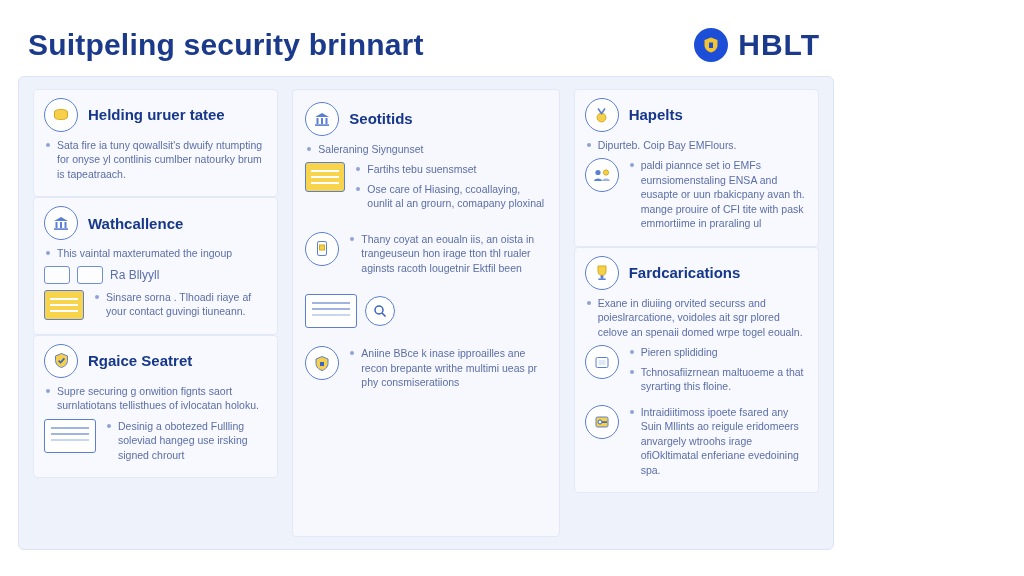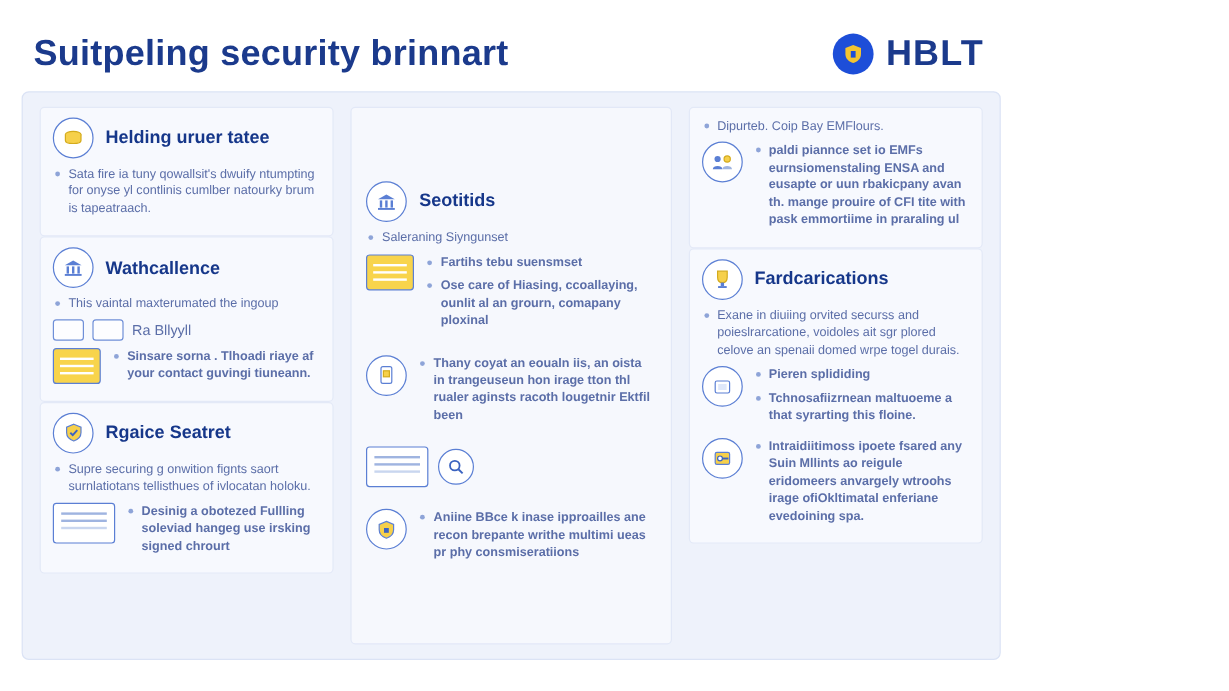--- a/index.html
+++ b/index.html
@@ -70,21 +70,20 @@
     flex: 1;
     display: flex;
     flex-direction: column;
     min-width: 0;
   }
   .column.mid {
     background: #f6f8fd;
     border: 1px solid #e2e8f7;
     border-radius: 4px;
     padding: 8px 10px;
-    justify-content: center;
   }
 
   .card {
     background: #f7f9fe;
     border: 1px solid #e3e9f7;
     border-radius: 4px;
     padding: 8px 10px 10px 10px;
     position: relative;
   }
   .card.plain {
@@ -139,21 +138,20 @@
     width: 4px; height: 4px;
     border-radius: 50%;
     background: #8ea4d8;
   }
 
   .row-ico {
     display: flex;
     gap: 9px;
     align-items: flex-start;
     margin-top: 6px;
-    font-weight: bold;
   }
   .row-ico .txt { flex: 1; min-width: 0; }
 
   .inline-icons {
     display: flex;
     align-items: center;
     gap: 7px;
     margin: 4px 0 6px 0;
     color: #5b7fd4;
     font-size: 13px;
@@ -371,20 +369,29 @@
             </ul>
           </div>
         </div>
       </div>
 
     </div>
 
     <div class="column">
 
       <div class="card">
+        <div class="card-head">
+          <div class="circ">
+            <svg width="15" height="17" viewBox="0 0 15 17" aria-hidden="true">
+              <circle cx="7.5" cy="10.5" r="4.4" fill="#f6d04a" stroke="#d4ab1c"></circle>
+              <path d="M4 1.5 L7.5 6.5 L11 1.5" fill="none" stroke="#5b7fd4" stroke-width="1.6"></path>
+            </svg>
+          </div>
+          <div class="card-title">Hapelts</div>
+        </div>
         <ul class="bullets">
           <li>Dipurteb. Coip Bay EMFlours.</li>
         </ul>
         <div class="row-ico">
           <div class="circ">
             <svg width="18" height="14" viewBox="0 0 18 14" aria-hidden="true">
               <circle cx="5" cy="4.5" r="2.6" fill="#5b7fd4"></circle>
               <circle cx="13" cy="4.5" r="2.6" fill="#f6d04a" stroke="#d4ab1c"></circle>
               <path d="M1 13 C1 9.5 9 9.5 9 13 Z" fill="#5b7fd4"></path>
               <path d="M9 13 C9 9.5 17 9.5 17 13 Z" fill="#9fb4e0"></path>
@@ -403,21 +410,21 @@
           <div class="circ">
             <svg width="16" height="17" viewBox="0 0 16 17" aria-hidden="true">
               <path d="M4 2 H12 V7 C12 10 10.2 11.5 8 11.5 C5.8 11.5 4 10 4 7 Z" fill="#f6d04a" stroke="#d4ab1c"></path>
               <rect x="6.6" y="11.5" width="2.8" height="3" fill="#5b7fd4"></rect>
               <rect x="4.4" y="14.4" width="7.2" height="1.6" fill="#5b7fd4"></rect>
             </svg>
           </div>
           <div class="card-title">Fardcarications</div>
         </div>
         <ul class="bullets">
-          <li>Exane in diuiing orvited securss and poieslrarcatione, voidoles ait sgr plored celove an spenaii domed wrpe togel durais.</li>
+          <li>Exane in diuiing orvited securss and poieslrarcatione, voidoles ait sgr plored celove an spenaii domed wrpe togel eoualn.</li>
         </ul>
         <div class="row-ico">
           <div class="circ">
             <svg width="16" height="15" viewBox="0 0 16 15" aria-hidden="true">
               <rect x="2" y="2.5" width="12" height="10" rx="1.4" fill="#ffffff" stroke="#5b7fd4"></rect>
               <rect x="4.5" y="5" width="7" height="5" fill="#dfe8fa"></rect>
             </svg>
           </div>
           <div class="txt">
             <ul class="bullets">

